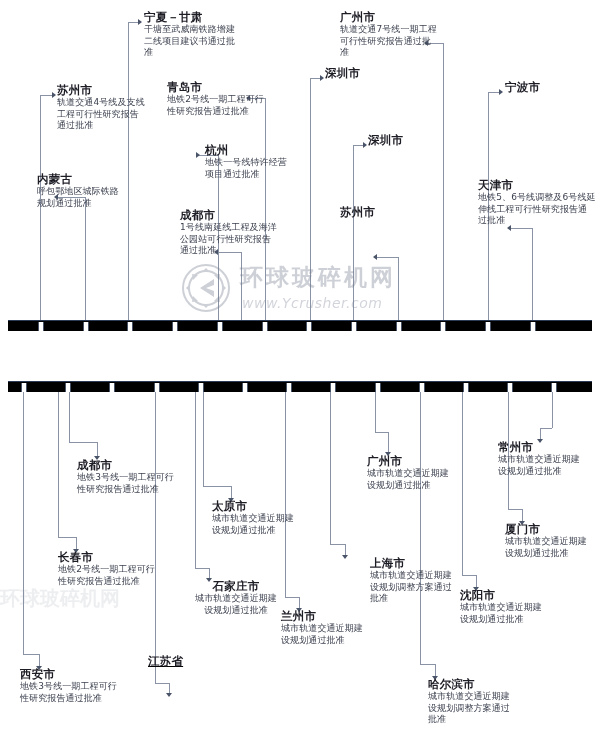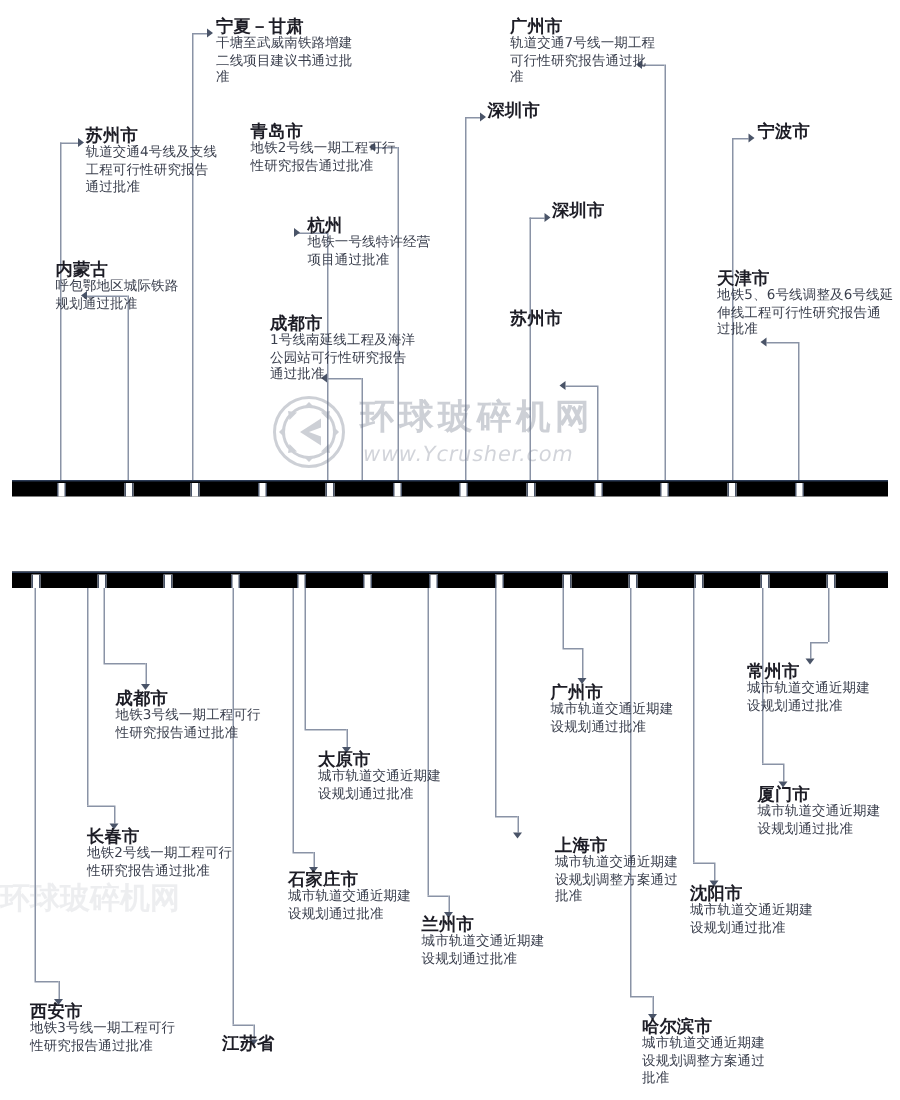--- a/index.html
+++ b/index.html
@@ -373,25 +373,25 @@
   <div class="entry med" style="left:58px; top:550px;">
     <div class="city">长春市</div>
     <div class="detail">地铁2号线一期工程可行性研究报告通过批准</div>
   </div>
 
   <div class="entry med" style="left:77px; top:458px;">
     <div class="city">成都市</div>
     <div class="detail">地铁3号线一期工程可行性研究报告通过批准</div>
   </div>
 
-  <div class="entry med" style="left:148px; top:688px;">
+  <div class="entry med" style="left:148px; top:654px;text-decoration:underline;">
     <div class="city">江苏省</div>
   </div>
 
-  <div class="entry narrow" style="left:192px; top:579px;">
+  <div class="entry narrow" style="left:192px; top:579px;text-align:center;">
     <div class="city">石家庄市</div>
     <div class="detail">城市轨道交通近期建设规划通过批准</div>
   </div>
 
   <div class="entry narrow" style="left:212px; top:499px;">
     <div class="city">太原市</div>
     <div class="detail">城市轨道交通近期建设规划通过批准</div>
   </div>
 
   <div class="entry narrow" style="left:281px; top:609px;">

